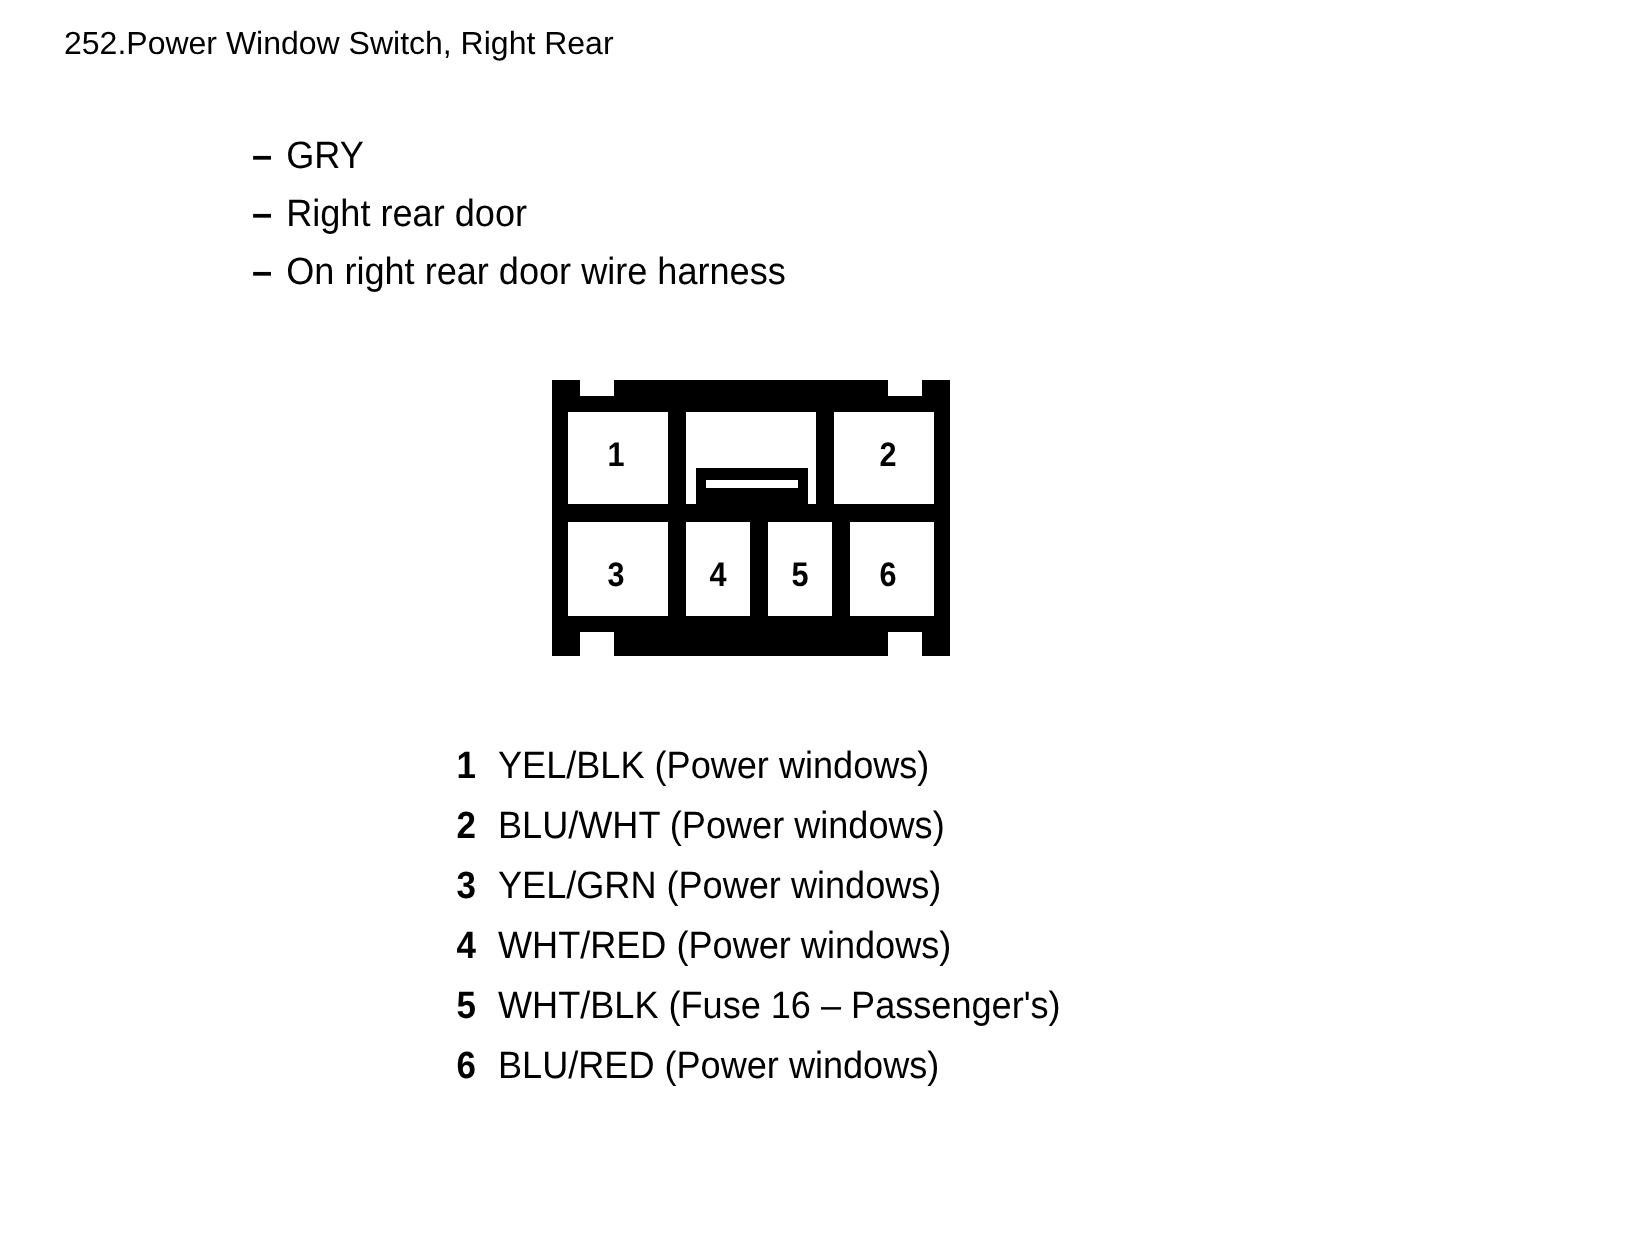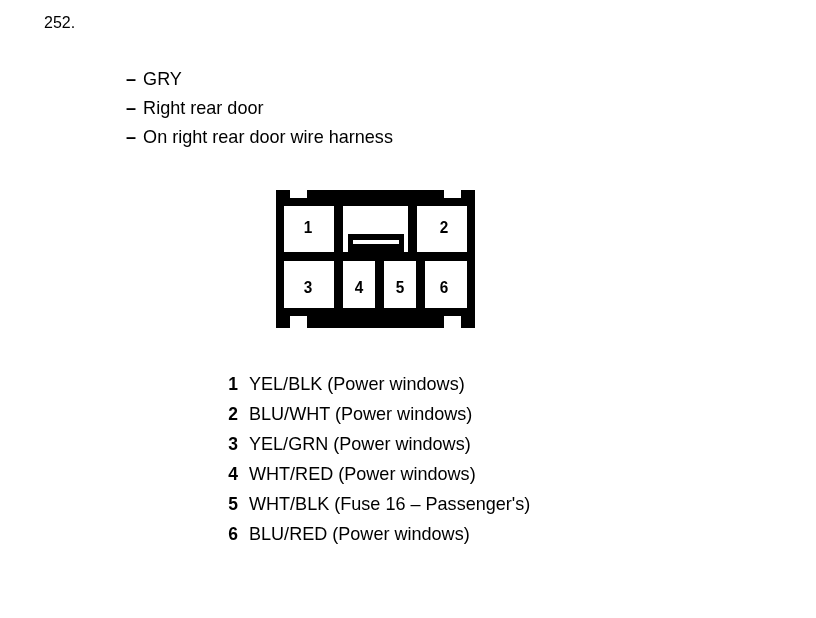--- a/index.html
+++ b/index.html
@@ -12,21 +12,21 @@
     height: 618px;
     position: relative;
     overflow: hidden;
     font-family: "Liberation Sans", sans-serif;
     color: #000000;
   }
 
   
   #title-block {
     position: absolute;
-    left: 44px;
+    left: 32px;
     top: 14px;
     display: flex;
     align-items: baseline;
     white-space: nowrap;
   }
 
   
   #bullet-list {
     position: absolute;
     left: 126px;
@@ -91,20 +91,21 @@
     margin-left: 11px;
     transform: scaleX(0.95);
     transform-origin: left center;
   }
 </style>
 </head>
 <body>
 
 <div id="title-block">
   <span>252.</span>
+  <span>Power Window Switch, Right Rear</span>
 </div>
 
 <div id="bullet-list">
   <div class="bullet-row">
     <span class="bullet-dash">–</span>
     <span class="bullet-label">GRY</span>
   </div>
   <div class="bullet-row">
     <span class="bullet-dash">–</span>
     <span class="bullet-label">Right rear door</span>

